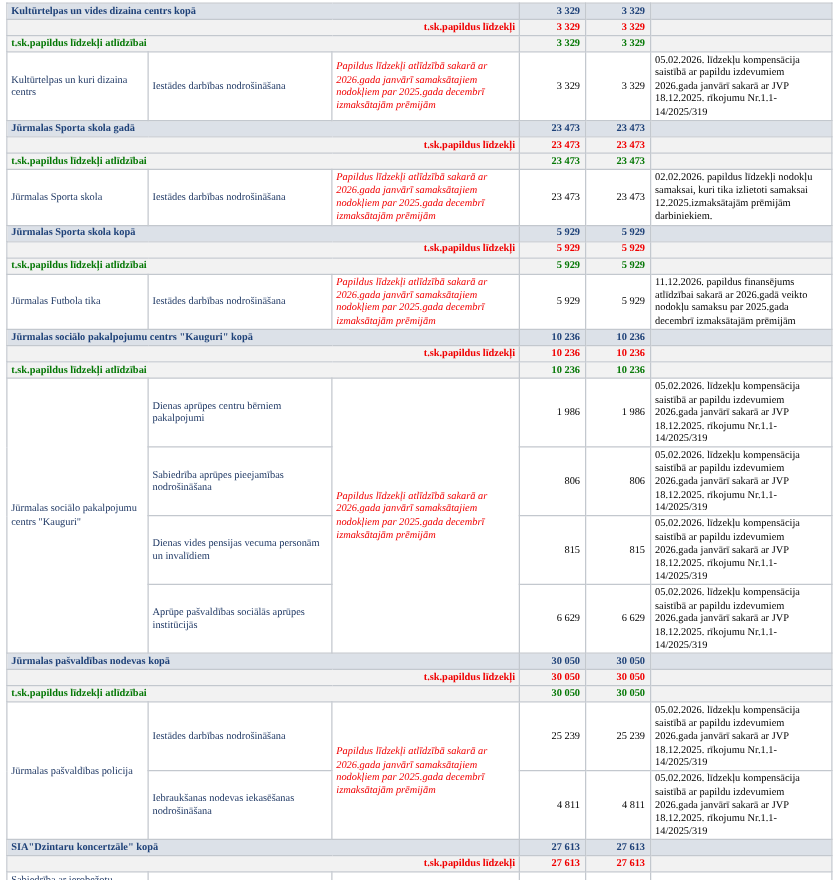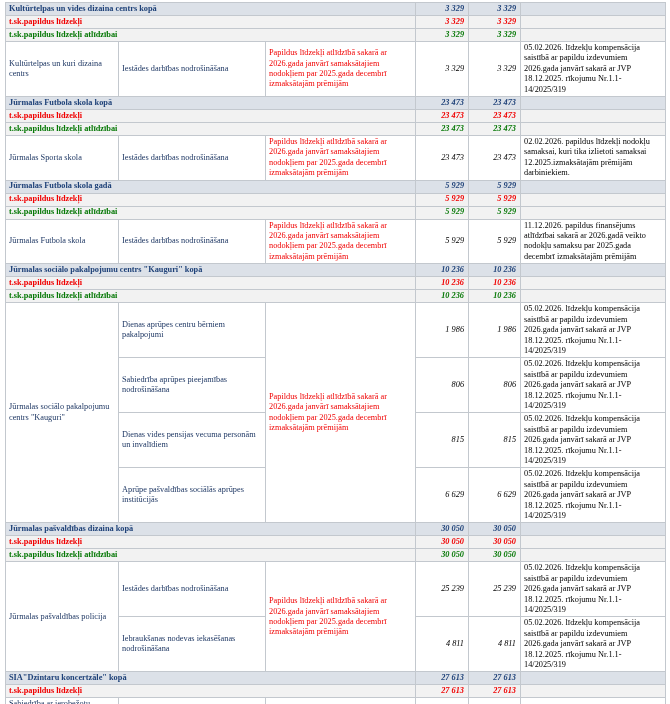--- a/index.html
+++ b/index.html
@@ -17,25 +17,25 @@
     font-size: 8.3px; line-height: 10.4px;
     padding: 1px 3px; vertical-align: middle;
     word-wrap: break-word; overflow: hidden;
   }
   tr.band td { font-weight: bold; height: 13px; padding-top: 0; padding-bottom: 0; }
   tr.bg-band td { background: #dce1e8; }
   tr.bg-subband td { background: #f2f2f2; }
   tr.detail td { background: #ffffff; }
 
   .c-blue  { color: #1e4178; margin-top: 12px; }
-  .c-red   { color: #f00000; }
+  .c-red   { color: #f00000; text-align: right; }
   .c-green { color: #067806; }
-  .num { text-align: right; padding-right: 4px; font-style: italic; }
+  .num { text-align: right; padding-right: 4px; }
   td.inst, td.act { color: #1f3864; }
-  td.red-desc { color: #f00000; }
+  td.red-desc { color: #f00000; font-style: italic; }
   td.note { color: #000; }
 </style>
 </head>
 <body>
 
 <div class="sheet">
   <table>
     <colgroup>
       <col style="width:113px">
       <col style="width:147px">
@@ -65,21 +65,21 @@
         </tr>
         <tr class="detail">
           <td class="inst" rowspan="1">Kultūrtelpas un kuri dizaina centrs</td>
           <td class="act">Iestādes darbības nodrošināšana</td>
           <td class="red-desc" rowspan="1">Papildus līdzekļi atlīdzībā sakarā ar 2026.gada janvārī samaksātajiem nodokļiem par 2025.gada decembrī izmaksātajām prēmijām</td>
           <td class="num">3 329</td>
           <td class="num">3 329</td>
           <td class="note">05.02.2026. līdzekļu kompensācija saistībā ar papildu izdevumiem 2026.gada janvārī sakarā ar JVP 18.12.2025. rīkojumu Nr.1.1-14/2025/319</td>
         </tr>
         <tr class="band bg-band">
-          <td class="lbl c-blue" colspan="3">Jūrmalas Futbola skola kopā</td>
+          <td class="lbl c-blue" colspan="3">Jūrmalas Sporta skola gadā</td>
           <td class="num c-blue">23 473</td>
           <td class="num c-blue">23 473</td>
           <td></td>
         </tr>
         <tr class="band bg-subband">
           <td class="lbl c-red" colspan="3">t.sk.papildus līdzekļi</td>
           <td class="num c-red">23 473</td>
           <td class="num c-red">23 473</td>
           <td></td>
         </tr>
@@ -91,39 +91,39 @@
         </tr>
         <tr class="detail">
           <td class="inst" rowspan="1">Jūrmalas Sporta skola</td>
           <td class="act">Iestādes darbības nodrošināšana</td>
           <td class="red-desc" rowspan="1">Papildus līdzekļi atlīdzībā sakarā ar 2026.gada janvārī samaksātajiem nodokļiem par 2025.gada decembrī izmaksātajām prēmijām</td>
           <td class="num">23 473</td>
           <td class="num">23 473</td>
           <td class="note">02.02.2026. papildus līdzekļi nodokļu samaksai, kuri tika izlietoti samaksai 12.2025.izmaksātajām prēmijām darbiniekiem.</td>
         </tr>
         <tr class="band bg-band">
-          <td class="lbl c-blue" colspan="3">Jūrmalas Futbola skola gadā</td>
+          <td class="lbl c-blue" colspan="3">Jūrmalas Sporta skola kopā</td>
           <td class="num c-blue">5 929</td>
           <td class="num c-blue">5 929</td>
           <td></td>
         </tr>
         <tr class="band bg-subband">
           <td class="lbl c-red" colspan="3">t.sk.papildus līdzekļi</td>
           <td class="num c-red">5 929</td>
           <td class="num c-red">5 929</td>
           <td></td>
         </tr>
         <tr class="band bg-subband">
           <td class="lbl c-green" colspan="3">t.sk.papildus līdzekļi atlīdzībai</td>
           <td class="num c-green">5 929</td>
           <td class="num c-green">5 929</td>
           <td></td>
         </tr>
         <tr class="detail">
-          <td class="inst" rowspan="1">Jūrmalas Futbola skola</td>
+          <td class="inst" rowspan="1">Jūrmalas Futbola tika</td>
           <td class="act">Iestādes darbības nodrošināšana</td>
           <td class="red-desc" rowspan="1">Papildus līdzekļi atlīdzībā sakarā ar 2026.gada janvārī samaksātajiem nodokļiem par 2025.gada decembrī izmaksātajām prēmijām</td>
           <td class="num">5 929</td>
           <td class="num">5 929</td>
           <td class="note">11.12.2026. papildus finansējums atlīdzībai sakarā ar 2026.gadā veikto nodokļu samaksu par 2025.gada decembrī izmaksātajām prēmijām</td>
         </tr>
         <tr class="band bg-band">
           <td class="lbl c-blue" colspan="3">Jūrmalas sociālo pakalpojumu centrs "Kauguri" kopā</td>
           <td class="num c-blue">10 236</td>
           <td class="num c-blue">10 236</td>
@@ -161,21 +161,21 @@
           <td class="num">815</td>
           <td class="note">05.02.2026. līdzekļu kompensācija saistībā ar papildu izdevumiem 2026.gada janvārī sakarā ar JVP 18.12.2025. rīkojumu Nr.1.1-14/2025/319</td>
         </tr>
         <tr class="detail">
           <td class="act">Aprūpe pašvaldības sociālās aprūpes institūcijās</td>
           <td class="num">6 629</td>
           <td class="num">6 629</td>
           <td class="note">05.02.2026. līdzekļu kompensācija saistībā ar papildu izdevumiem 2026.gada janvārī sakarā ar JVP 18.12.2025. rīkojumu Nr.1.1-14/2025/319</td>
         </tr>
         <tr class="band bg-band">
-          <td class="lbl c-blue" colspan="3">Jūrmalas pašvaldības dizaina  kopā</td>
+          <td class="lbl c-blue" colspan="3">Jūrmalas pašvaldības nodevas  kopā</td>
           <td class="num c-blue">30 050</td>
           <td class="num c-blue">30 050</td>
           <td></td>
         </tr>
         <tr class="band bg-subband">
           <td class="lbl c-red" colspan="3">t.sk.papildus līdzekļi</td>
           <td class="num c-red">30 050</td>
           <td class="num c-red">30 050</td>
           <td></td>
         </tr>

